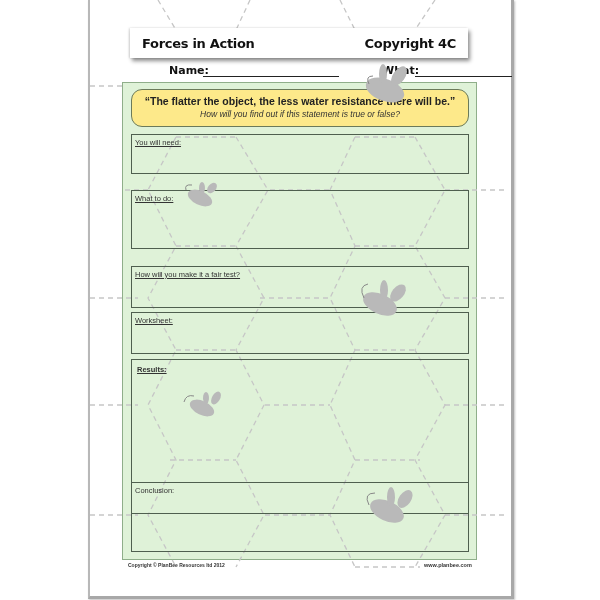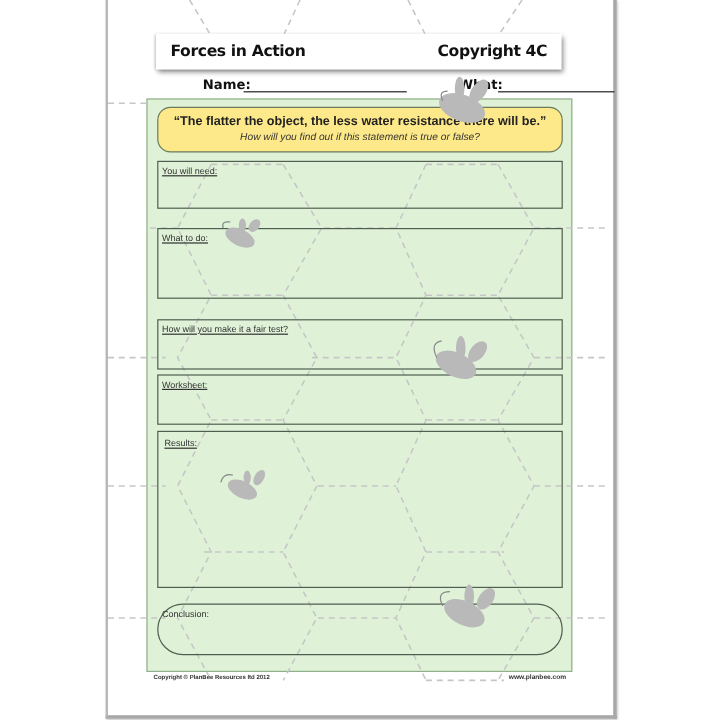--- a/index.html
+++ b/index.html
@@ -89,24 +89,24 @@
 </div>
 <div class="box" style="top:190px;height:59px;">
   <span class="box-label">What to do:</span>
 </div>
 <div class="box" style="top:266px;height:42px;text-align:right;">
   <span class="box-label">How will you make it a fair test?</span>
 </div>
 <div class="box" style="top:312px;height:42px;">
   <span class="box-label">Worksheet:</span>
 </div>
-<div class="box" style="top:359px;height:131px;">
+<div class="box" style="top:359px;height:155px;font-weight:bold;">
   <span class="box-label" style="left:5px;top:5px;">Results:</span>
 </div>
-<div class="box" style="top:503px;height:43px;border-radius:25px;">
+<div class="box" style="top:482px;height:70px;">
   <span class="box-label" style="text-decoration:none;">Conclusion:</span>
 </div>
 
 <svg class="bee" style="left:355px;top:62px;" width="60" height="50" viewBox="0 0 60 50">
   <ellipse cx="30" cy="28" rx="20" ry="11" fill="#b9b9b9" transform="rotate(20 30 28)"></ellipse>
   <ellipse cx="28" cy="12" rx="4" ry="10" fill="#b9b9b9"></ellipse>
   <ellipse cx="44" cy="14" rx="6" ry="11" fill="#b9b9b9" transform="rotate(35 44 14)"></ellipse>
   <path d="M14 22 Q10 14 18 14" stroke="#888" stroke-width="1" fill="none"></path>
 </svg>
 <svg class="bee" style="left:180px;top:180px;" width="42" height="30" viewBox="0 0 42 30">

